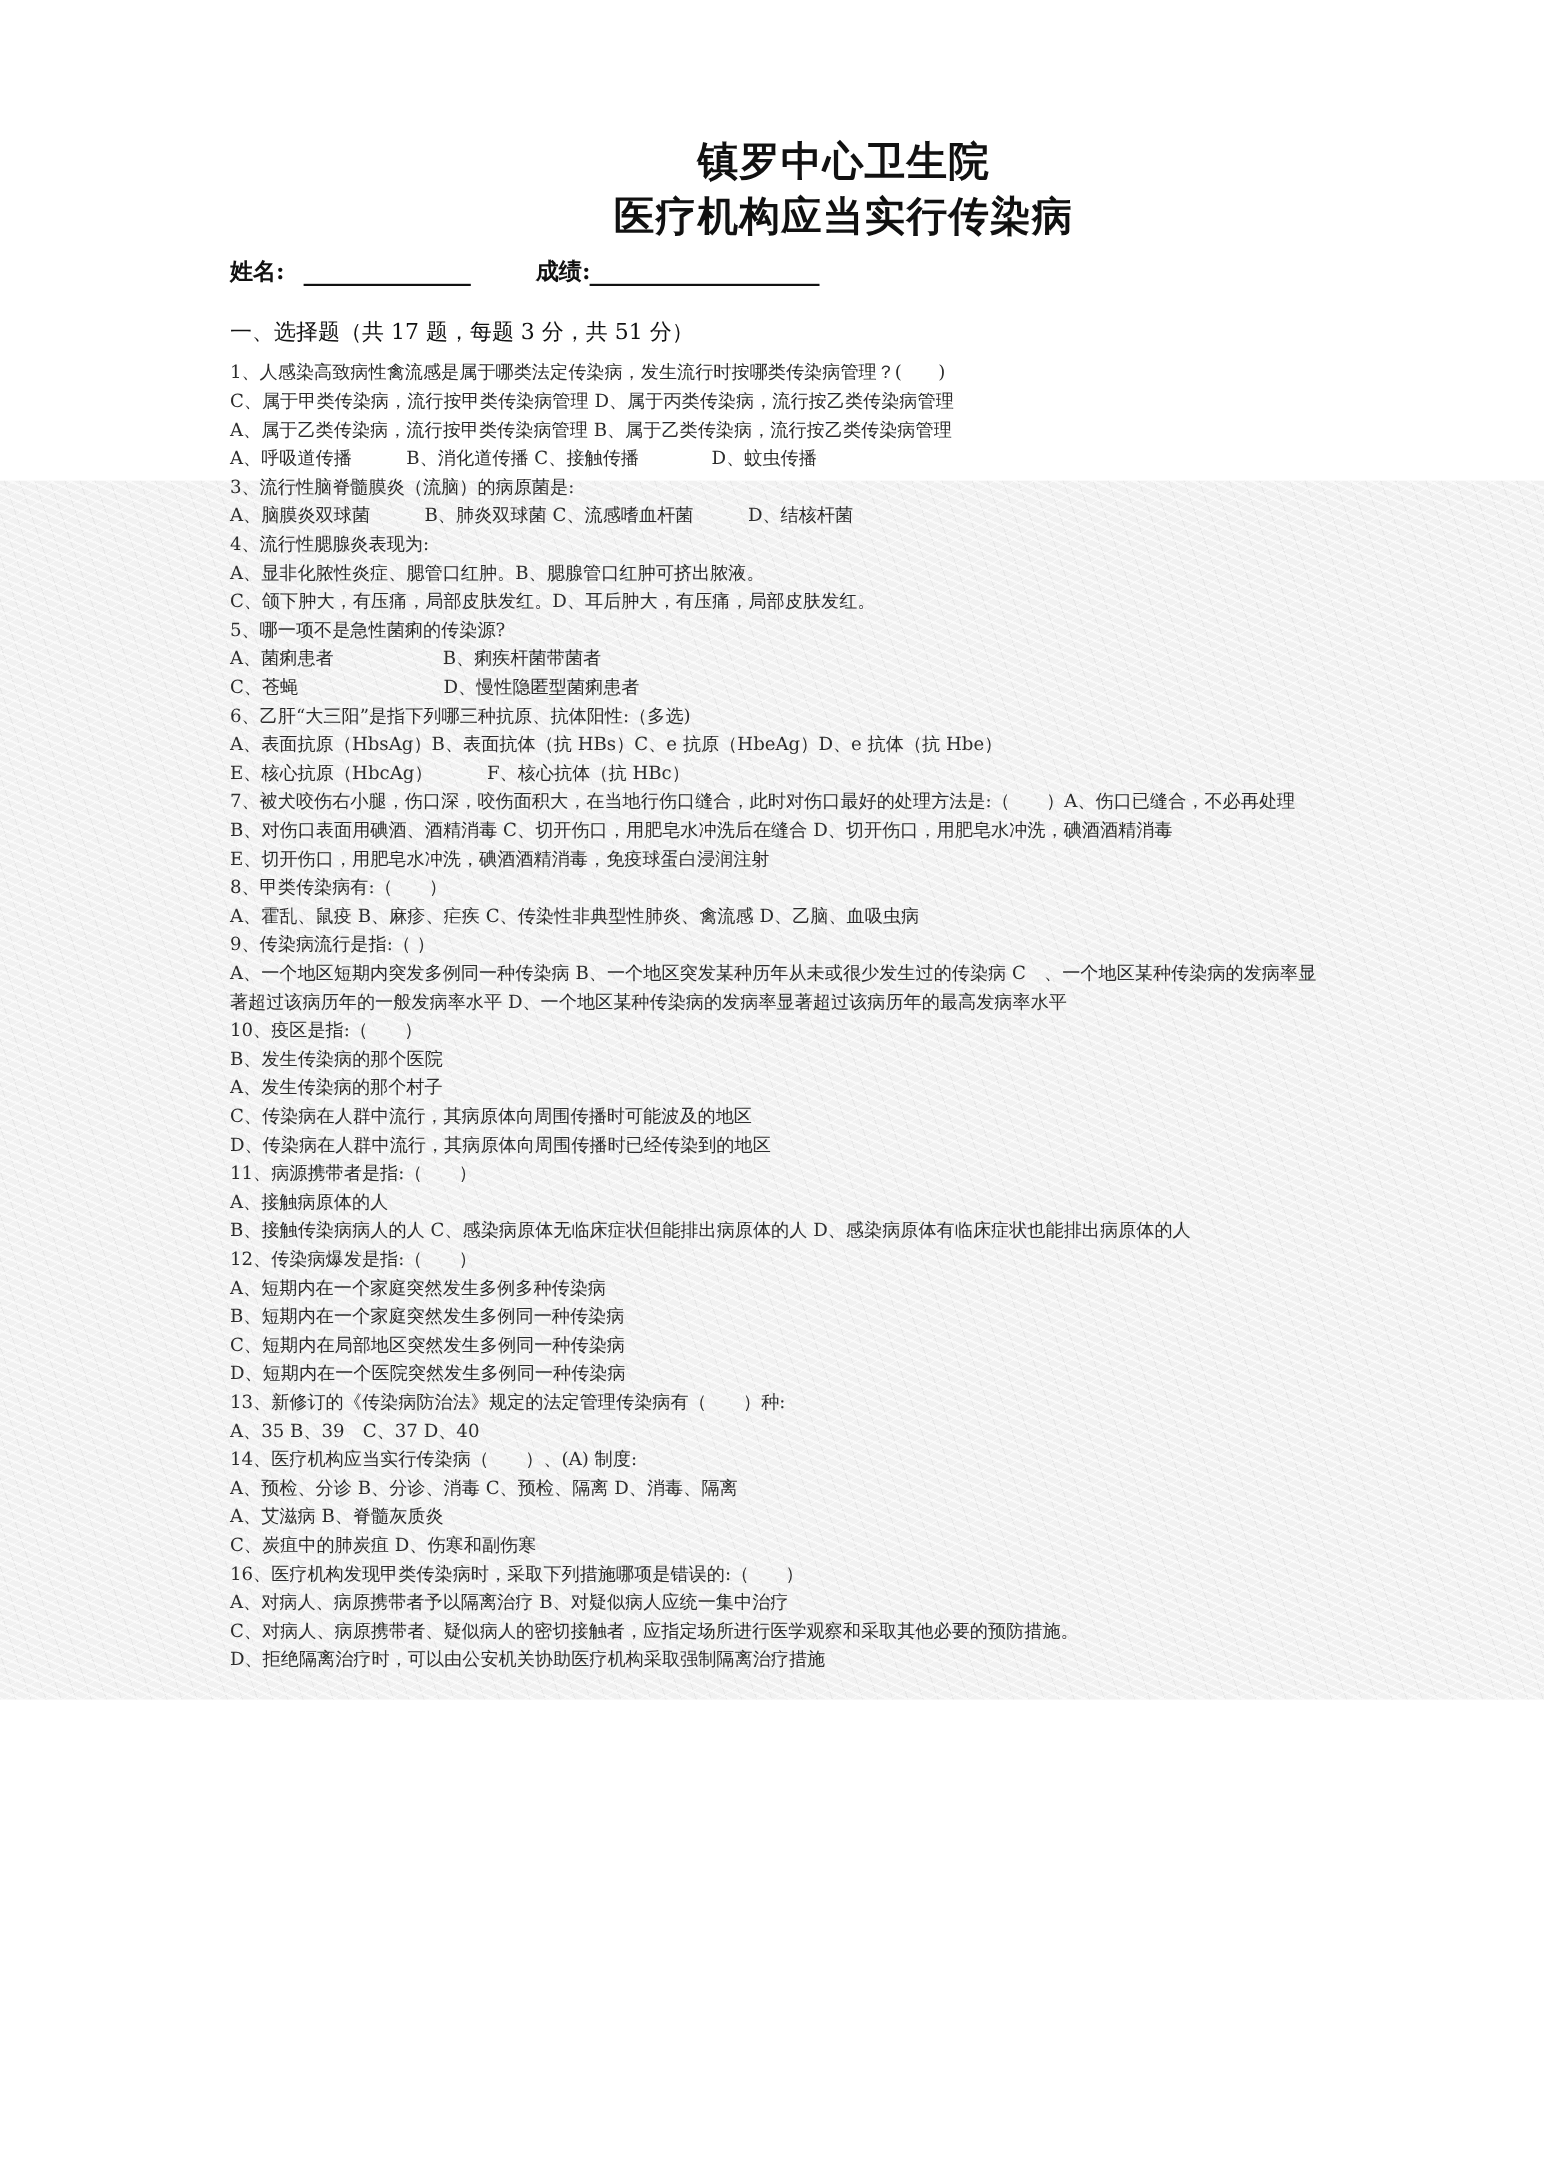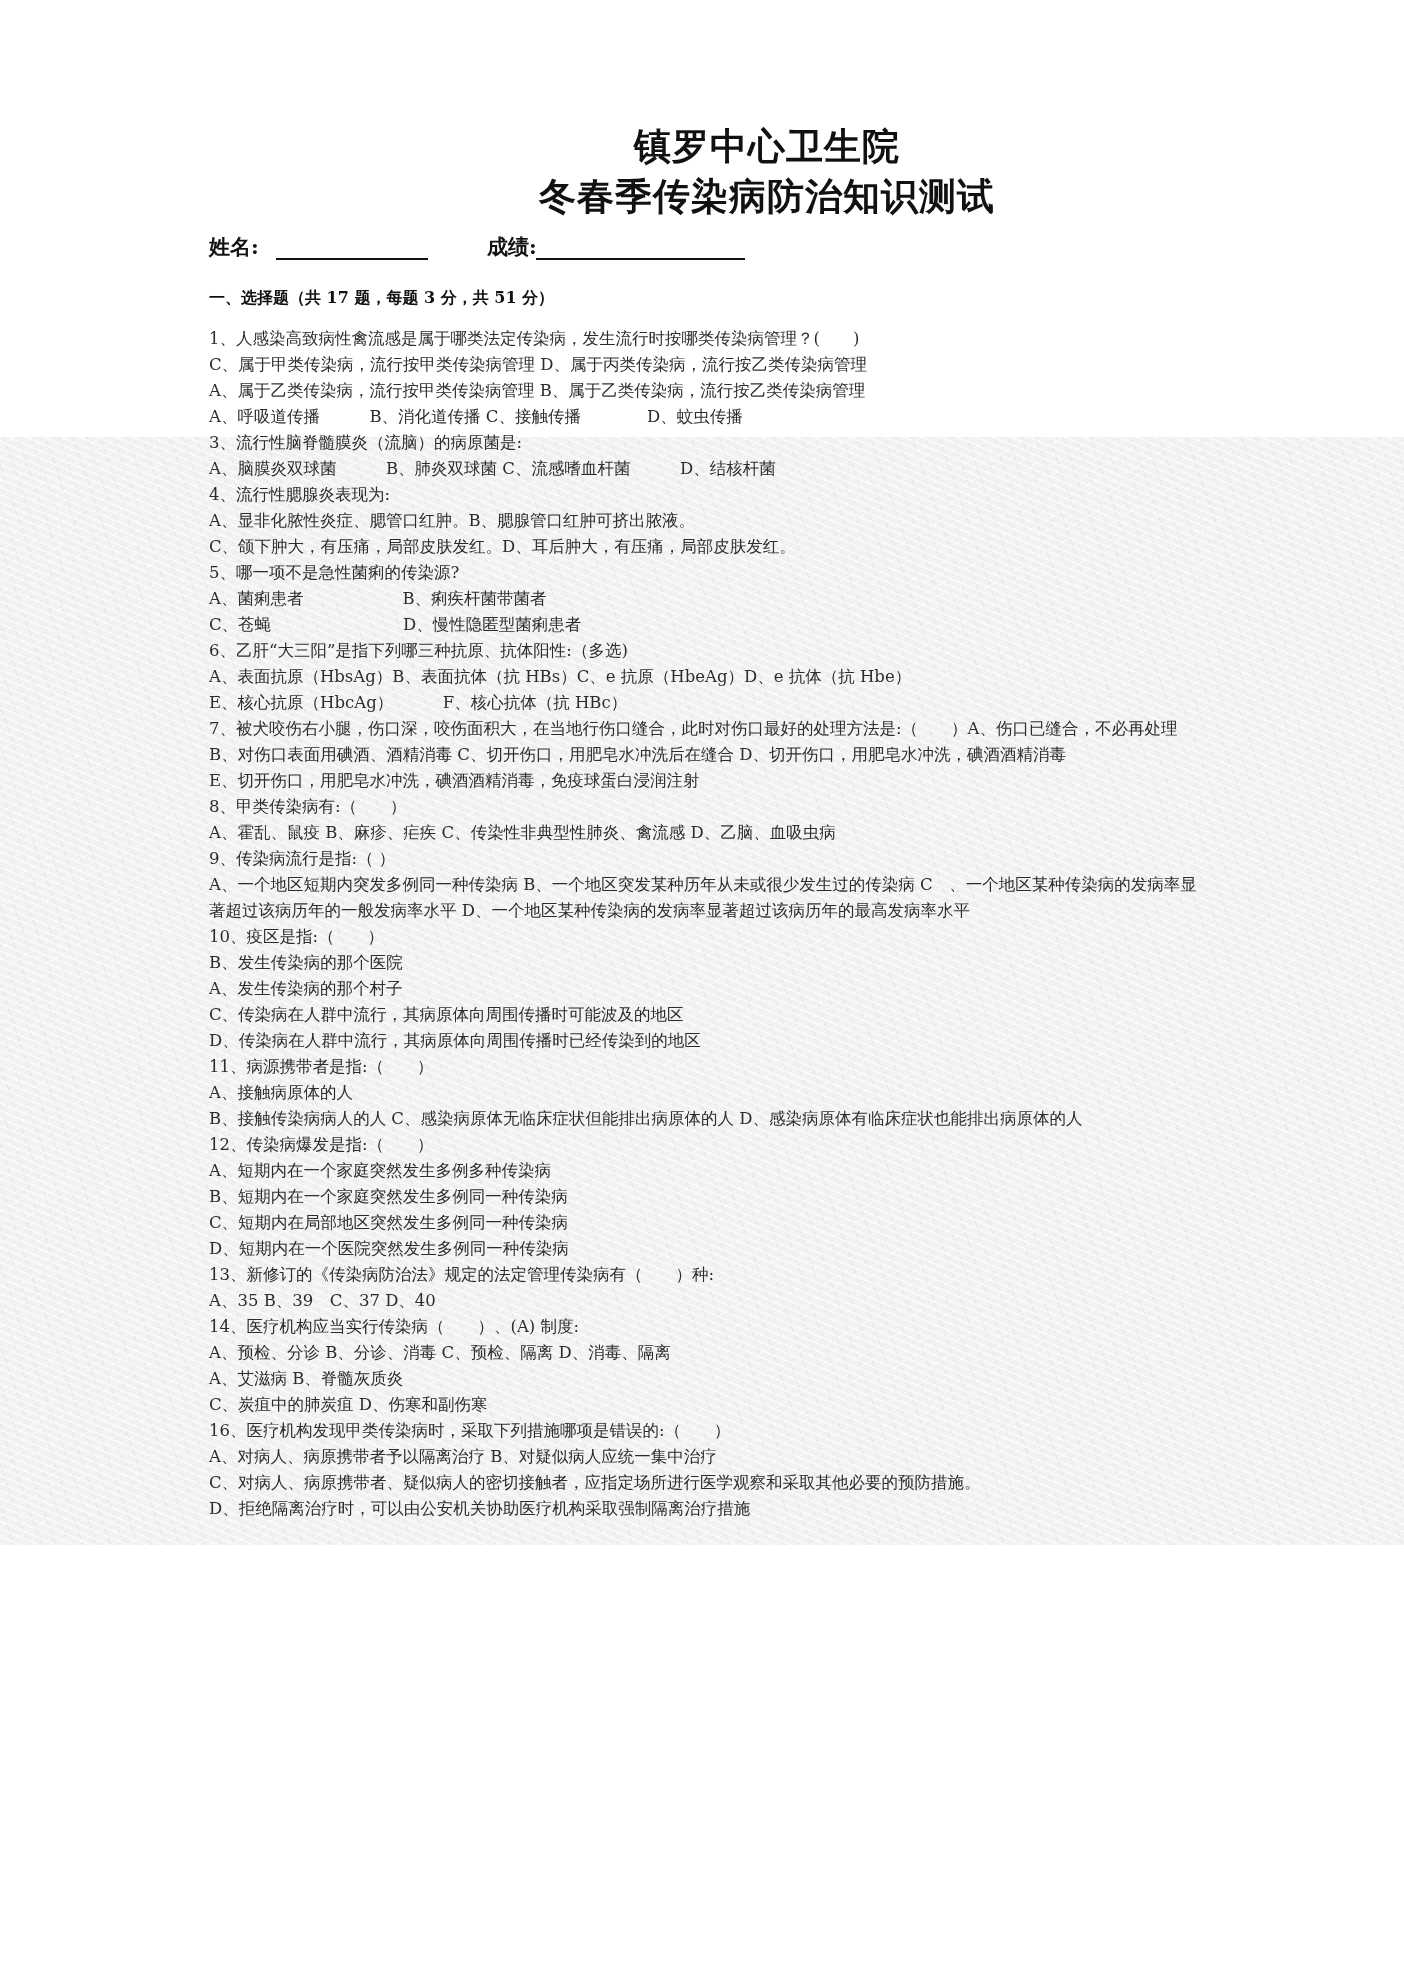--- a/index.html
+++ b/index.html
@@ -22,37 +22,37 @@
       position: absolute; left: 0; width: 1404px; text-align: center;
       font-family: "DejaVu Sans", "Liberation Sans", sans-serif;
       font-weight: bold; color: #111; font-size: 37px; letter-spacing: 1px;
     }
     .title.l1 { top: 122px; padding-left: 130px; box-sizing: border-box; }
     .title.l2 { top: 172px; padding-left: 130px; box-sizing: border-box; }
     .field { position: absolute; white-space: nowrap; }
     .field .label { font-weight: bold; }
     .uline { position: absolute; height: 2px; background: #111; top: 258px; }
     .section {
-      position: absolute; top: 288px; left: 209px; font-size: 16px; font-weight: bold; color: #111;
+      position: absolute; top: 288px; left: 209px; font-size: 20px; font-weight: normal; color: #111;
       white-space: nowrap;
     }
     .body {
       position: absolute; top: 326px; left: 209px; width: 990px;
       font-size: 16.5px; line-height: 26px; color: #2c2c2c;
     }
     .line { white-space: pre-wrap; }
   </style>
 </head>
 <body>
 
 <div class="texture-band"></div>
 
 <div class="page">
   <div class="title l1">镇罗中心卫生院</div>
-  <div class="title l2">冬春季传染病防治知识测试</div>
+  <div class="title l2">医疗机构应当实行传染病</div>
 
   <div class="field" style="left:209px; top:233px; font-size:21px; color:#111;">
     <span class="label">姓名:</span>
   </div>
   <div class="uline" style="left:276px; width:152px;"></div>
 
   <div class="field" style="left:487px; top:233px; font-size:21px; color:#111;">
     <span class="label">成绩:</span>
   </div>
   <div class="uline" style="left:536px; width:209px;"></div>

